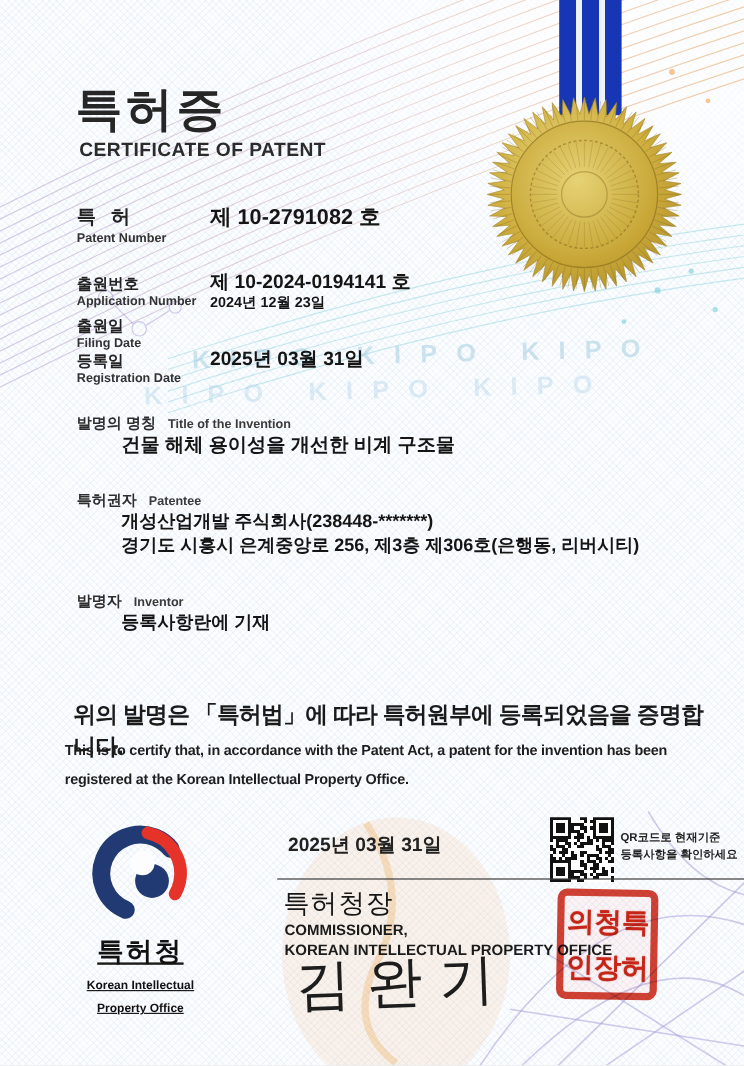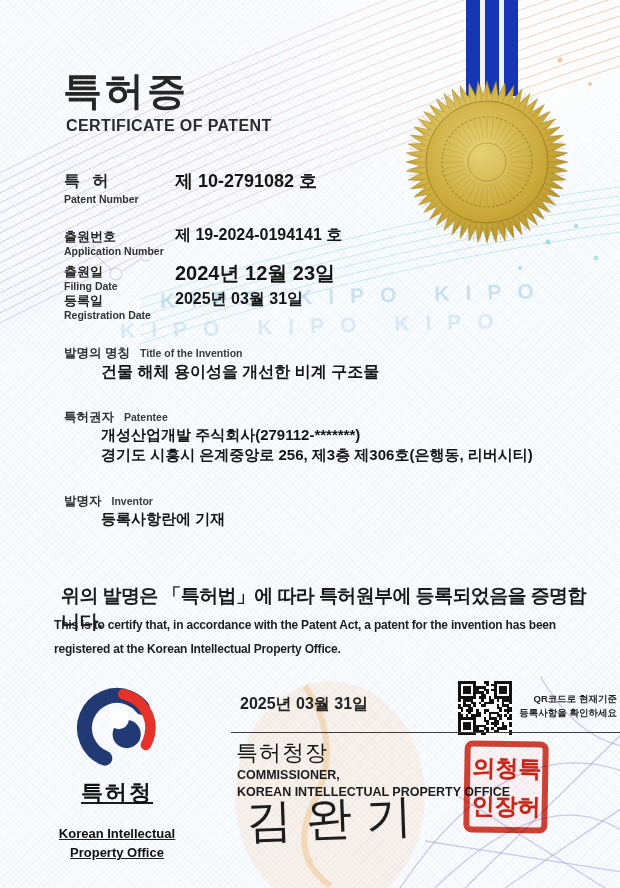--- a/index.html
+++ b/index.html
@@ -40,21 +40,21 @@
   .sec-lbl { position:absolute; left:64px; font-size:12.5px; font-weight:600; color:#2e2e2e; }
   .sec-lbl .en { font-size:10.5px; font-weight:600; color:#3a3a3a; margin-left:10px; }
   .sec-val { position:absolute; left:64px; font-size:15px; font-weight:700; color:#151515; line-height:20px;margin-left:37px; }
 
   .stmt-ko { position:absolute; left:61px; top:583px; width:540px; font-size:19px; font-weight:700; color:#1a1a1a; letter-spacing:-.6px; }
   .stmt-en { position:absolute; left:54px; top:613px; width:533px; font-size:12px; font-weight:700; color:#1e1e1e; line-height:24px; letter-spacing:-.2px; }
 
   
   .issue-date { position:absolute; left:240px; top:694px; font-size:16px; font-weight:600; color:#222; }
   .qr { position:absolute; left:458px; top:681px; width:54px; height:54px; }
-  .qr-caption { position:absolute; left:517px; top:692px; width:100px; font-size:9.5px; font-weight:600; color:#222; text-align:right; line-height:14px; }
+  .qr-caption { position:absolute; left:517px; top:692px; width:100px; font-size:9.5px; font-weight:600; color:#222; text-align:left; line-height:14px; }
   .divider { position:absolute; left:231px; top:732px; width:389px; height:0; border-top:1.6px solid #3c3c3c; }
   .comm-ko { position:absolute; left:236px; top:738px; font-size:22px; font-weight:400; color:#161616; letter-spacing:1px; }
   .comm-en { position:absolute; left:237px; top:767px; font-size:12.5px; font-weight:700; color:#1b1b1b; line-height:17px; }
   .signature { position:absolute; left:246px; top:788px; font-size:46px; font-weight:400;
                font-family:"DejaVu Serif","Liberation Serif",serif; color:#1d1d1d;
                transform:rotate(-2deg); letter-spacing:14px; }
 
   
   .seal { position:absolute; left:464px; top:741px; width:84px; height:92px;
           border:6px solid rgba(205,33,18,.85); border-radius:8px;
@@ -62,21 +62,21 @@
           align-items:center; justify-items:center; padding:2px;
           transform:rotate(1deg); mix-blend-mode:multiply;
           background:rgba(255,60,40,.05); }
   .seal span { font-size:23px; font-weight:800; color:rgba(203,30,15,.88);
                text-shadow:0 0 1px rgba(203,30,15,.7); }
 
   
   .logo-block { position:absolute; left:38px; top:684px; width:158px; text-align:center;text-decoration:underline; }
   .logo-svg { display:block; margin:0 auto; }
   .logo-ko { font-size:22px; font-weight:700; color:#111; letter-spacing:2px; margin-top:6px; }
-  .logo-en { font-size:13px; font-weight:600; color:#111; line-height:19px; margin-top:16px; }
+  .logo-en { font-size:10px; font-weight:600; color:#111; line-height:19px; margin-top:4px; }
 </style>
 </head>
 <body>
 
 <div class="certificate">
 
   <svg class="deco" id="guilloche" style="left:0;top:0" width="620" height="430" viewBox="0 0 620 430">
     <defs>
       <linearGradient id="bandGrad" x1="0" y1="0" x2="1" y2="0">
         <stop offset="0" stop-color="#a99ad8" stop-opacity=".55"></stop>
@@ -288,39 +288,39 @@
 
   <div class="title">특허증</div>
   <div class="subtitle">CERTIFICATE OF PATENT</div>
 
   <div class="lbl-ko" style="top:171px;font-size:16px;letter-spacing:4px">특 허</div>
   <div class="lbl-en" style="top:193px">Patent Number</div>
   <div class="val" style="top:169px;font-size:18px">제 10-2791082 호</div>
 
   <div class="lbl-ko" style="top:228px;font-size:13px">출원번호</div>
   <div class="lbl-en" style="top:245px">Application Number</div>
-  <div class="val" style="top:225px;font-size:16px">제 19-2024-0194141 호</div>
+  <div class="val" style="top:225px;font-size:16px">제 10-2024-0194141 호</div>
 
   <div class="lbl-ko" style="top:263px;font-size:13px">출원일</div>
   <div class="lbl-en" style="top:280px">Filing Date</div>
-  <div class="val" style="top:260px;font-size:20px">2024년 12월 23일</div>
+  <div class="val" style="top:244px;font-size:12px">2024년 12월 23일</div>
 
   <div class="lbl-ko" style="top:292px;font-size:13px">등록일</div>
   <div class="lbl-en" style="top:309px">Registration Date</div>
   <div class="val" style="top:289px;font-size:16px">2025년 03월 31일</div>
 
   <div class="sec-lbl" style="top:345px">
     <span>발명의 명칭</span><span class="en">Title of the Invention</span>
   </div>
   <div class="sec-val" style="top:362px;font-size:16px">건물 해체 용이성을 개선한 비계 구조물</div>
 
   <div class="sec-lbl" style="top:409px">
     <span>특허권자</span><span class="en">Patentee</span>
   </div>
-  <div class="sec-val" style="top:425px">개성산업개발 주식회사(279112-*******)</div>
+  <div class="sec-val" style="top:425px">개성산업개발 주식회사(238448-*******)</div>
   <div class="sec-val" style="top:445px">경기도 시흥시 은계중앙로 256, 제3층 제306호(은행동, 리버시티)</div>
 
   <div class="sec-lbl" style="top:493px">
     <span>발명자</span><span class="en">Inventor</span>
   </div>
   <div class="sec-val" style="top:509px">등록사항란에 기재</div>
 
   <div class="stmt-ko">위의 발명은 「특허법」에 따라 특허원부에 등록되었음을 증명합니다.</div>
   <div class="stmt-en">This is to certify that, in accordance with the Patent Act, a patent for the invention has been registered at the Korean Intellectual Property Office.</div>
 

